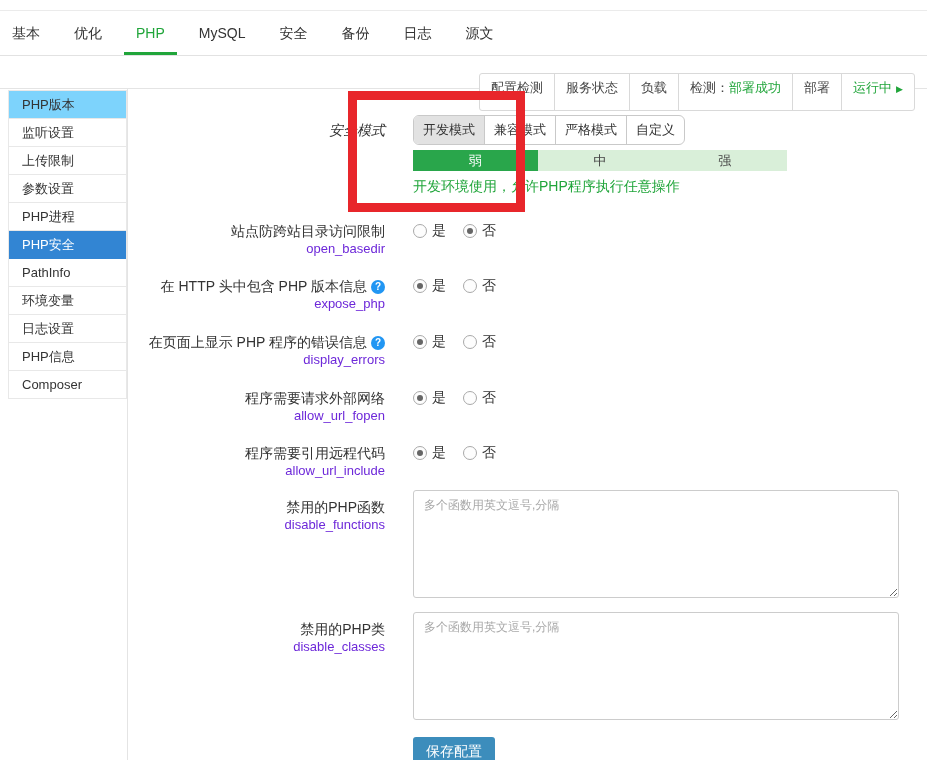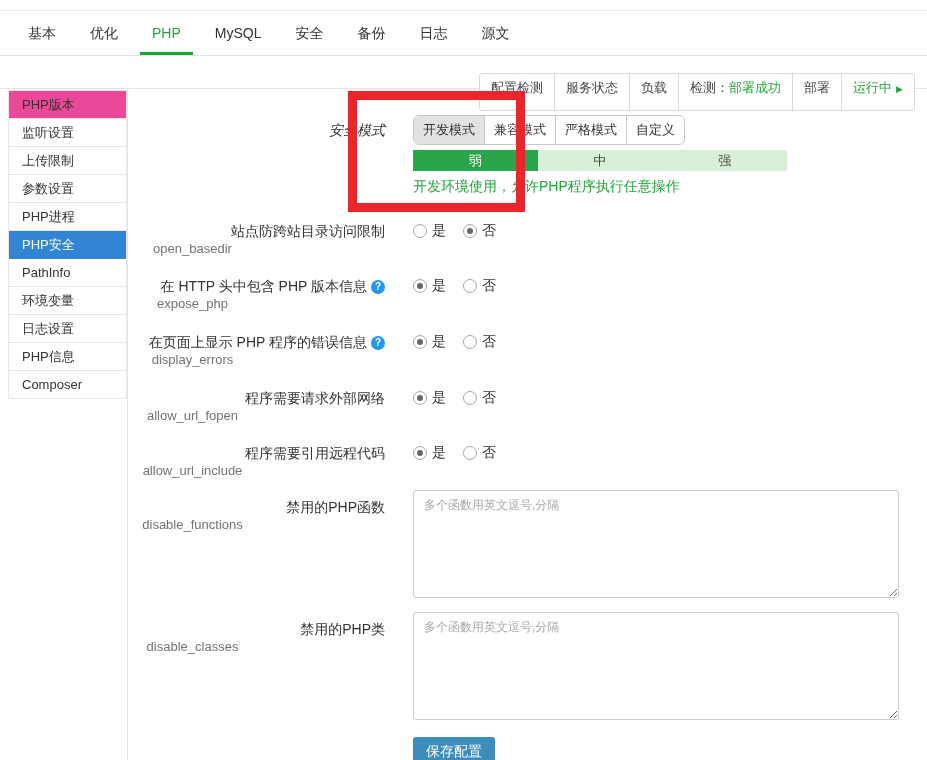--- a/index.html
+++ b/index.html
@@ -4,45 +4,45 @@
 <style>
   * { margin:0; padding:0; box-sizing:border-box; }
   html,body { background:#fff; }
   body { font-family:"Liberation Sans","DejaVu Sans",sans-serif; color:#333; }
   .page { position:relative; width:927px; height:760px; background:#fff; overflow:hidden; }
 
   
   .top-strip { position:absolute; top:10px; left:0; right:0; border-top:1px solid #ebebeb; }
 
   
-  .tabs { position:absolute; top:11px; left:0; right:0; height:45px; border-bottom:1px solid #e2e2e2; display:flex; align-items:stretch; padding-left:16px; }
+  .tabs { position:absolute; top:11px; left:0; right:0; height:45px; border-bottom:1px solid #e2e2e2; display:flex; align-items:stretch; }
   .tab { font-size:14px; line-height:44px; padding:0 12px; margin-right:10px; color:#333; cursor:pointer; white-space:nowrap; }
   .tab.active { color:#20a53a; border-bottom:3px solid #20a53a; }
 
   .content { position:absolute; top:56px; left:0; right:0; bottom:0; }
   .hline { position:absolute; top:32px; left:0; right:0; border-top:1px solid #e4e4e4; }
   .vsep  { position:absolute; top:32px; bottom:0; left:127px; border-left:1px solid #e4e4e4; }
 
   
   .toolbar { position:absolute; top:17px; right:12px; display:flex; background:#fff; border:1px solid #d9d9d9; border-radius:3px; z-index:3; height:38px; }
   .tbtn { font-size:13px; line-height:27px; padding:0 11px; color:#454545; border-left:1px solid #d9d9d9; cursor:pointer; white-space:nowrap; }
   .tbtn:first-child { border-left:none; }
   .tgreen { color:#20a53a; }
   .arrow { font-size:9px; margin-left:4px; }
 
   
   .sidebar { position:absolute; top:34px; left:8px; width:119px; border:1px solid #e8e8e8; border-bottom:none; background:#fff; z-index:2; }
   .side-item { height:28px; line-height:28px; padding-left:13px; font-size:13px; color:#333; background:#fff; border-bottom:1px solid #e8e8e8; cursor:pointer; white-space:nowrap; }
-  .side-item.first { background:#ec4899; }
+  .side-item.first { background:#7dd3fc; }
   .side-item.active { background:#3285d3; color:#fff; border-color:#3285d3; }
 
   
   .row { position:absolute; left:0; right:0; }
   .lbl { position:absolute; left:0; width:385px; text-align:right; font-size:14px; line-height:18px; color:#333; }
-  .sub { font-size:13px; line-height:18px; color:#737373;text-align:center; }
+  .sub { font-size:13px; line-height:18px; color:#6d28d9; }
   .ctrl { position:absolute; left:413px; top:0; }
 
   
   .mode-group { display:flex; height:30px; border:1px solid #c9c9c9; border-radius:6px; overflow:hidden; background:#fff; }
   .mode-btn { font-size:13px; line-height:28px; padding:0 9px; border-left:1px solid #c9c9c9; color:#333; cursor:pointer; white-space:nowrap; }
   .mode-btn:first-child { border-left:none; }
   .mode-btn.active { background:#e2e2e2; }
 
   
   .strength { display:flex; width:374px; height:21px; }

